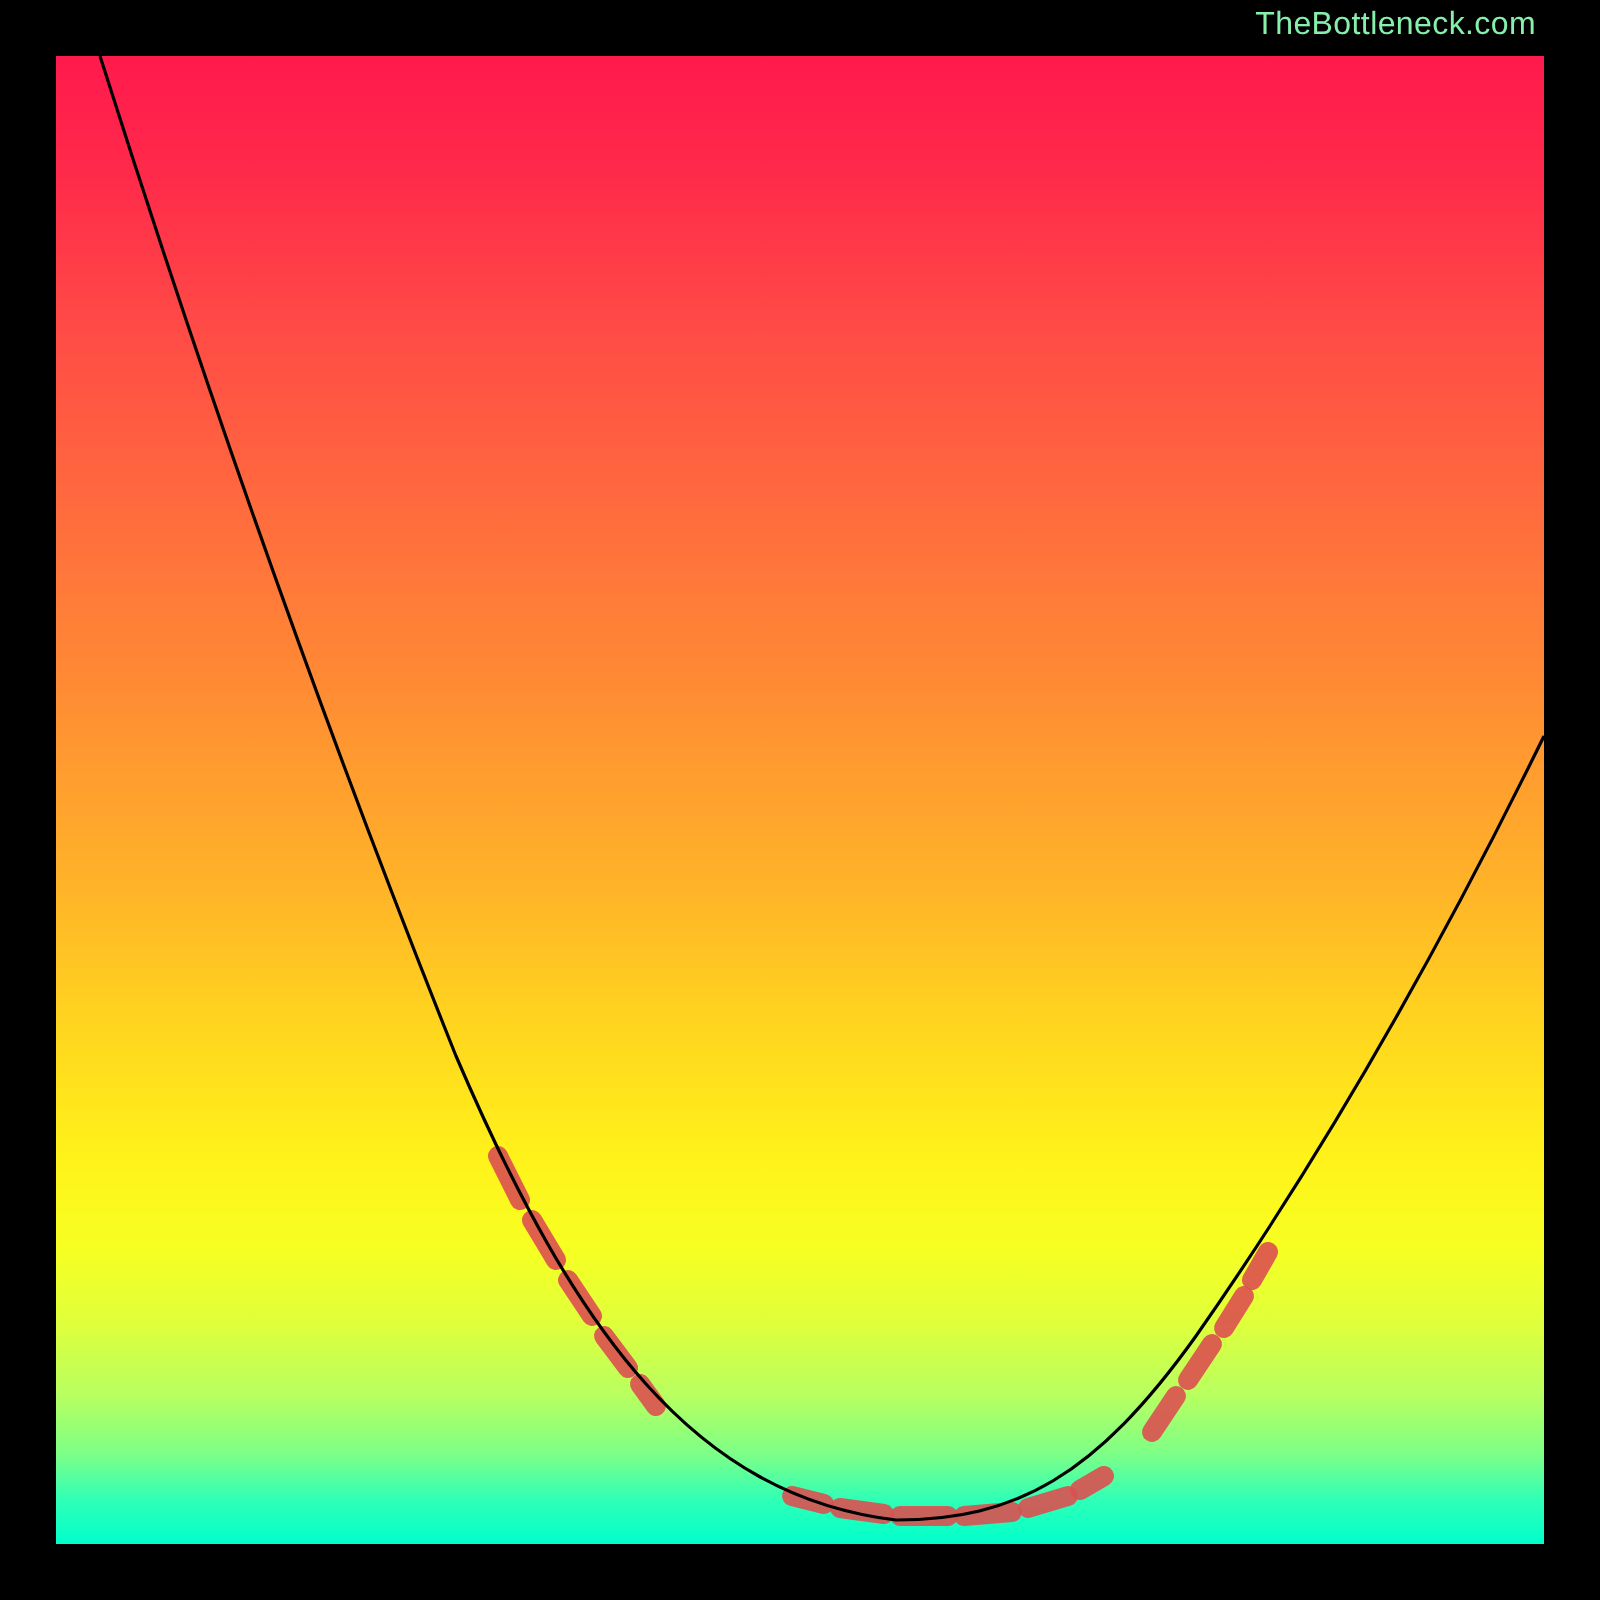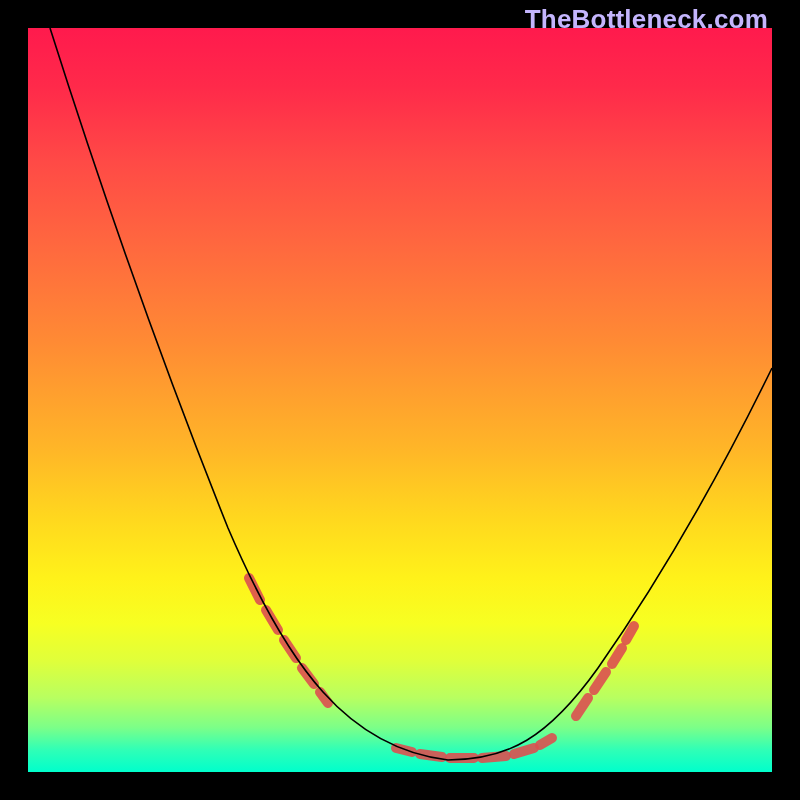--- a/index.html
+++ b/index.html
@@ -32,23 +32,23 @@
       #7cff88 94%,
       #30ffb6 97%,
       #00ffcc 100%
     );
     overflow: hidden;
   }
 
   .watermark {
     position: absolute;
     top: 4px; right: 32px;
-    color: #c4b5fd;
-    font-size: 26px;
-    font-weight: 700;
+    color: #86efac;
+    font-size: 16px;
+    font-weight: 400;
     letter-spacing: 0.2px;
   }
 
   svg.curve {
     position: absolute;
     top: 0; left: 0;
     width: 744px; height: 744px;
   }
 
   .curve .main-line {

